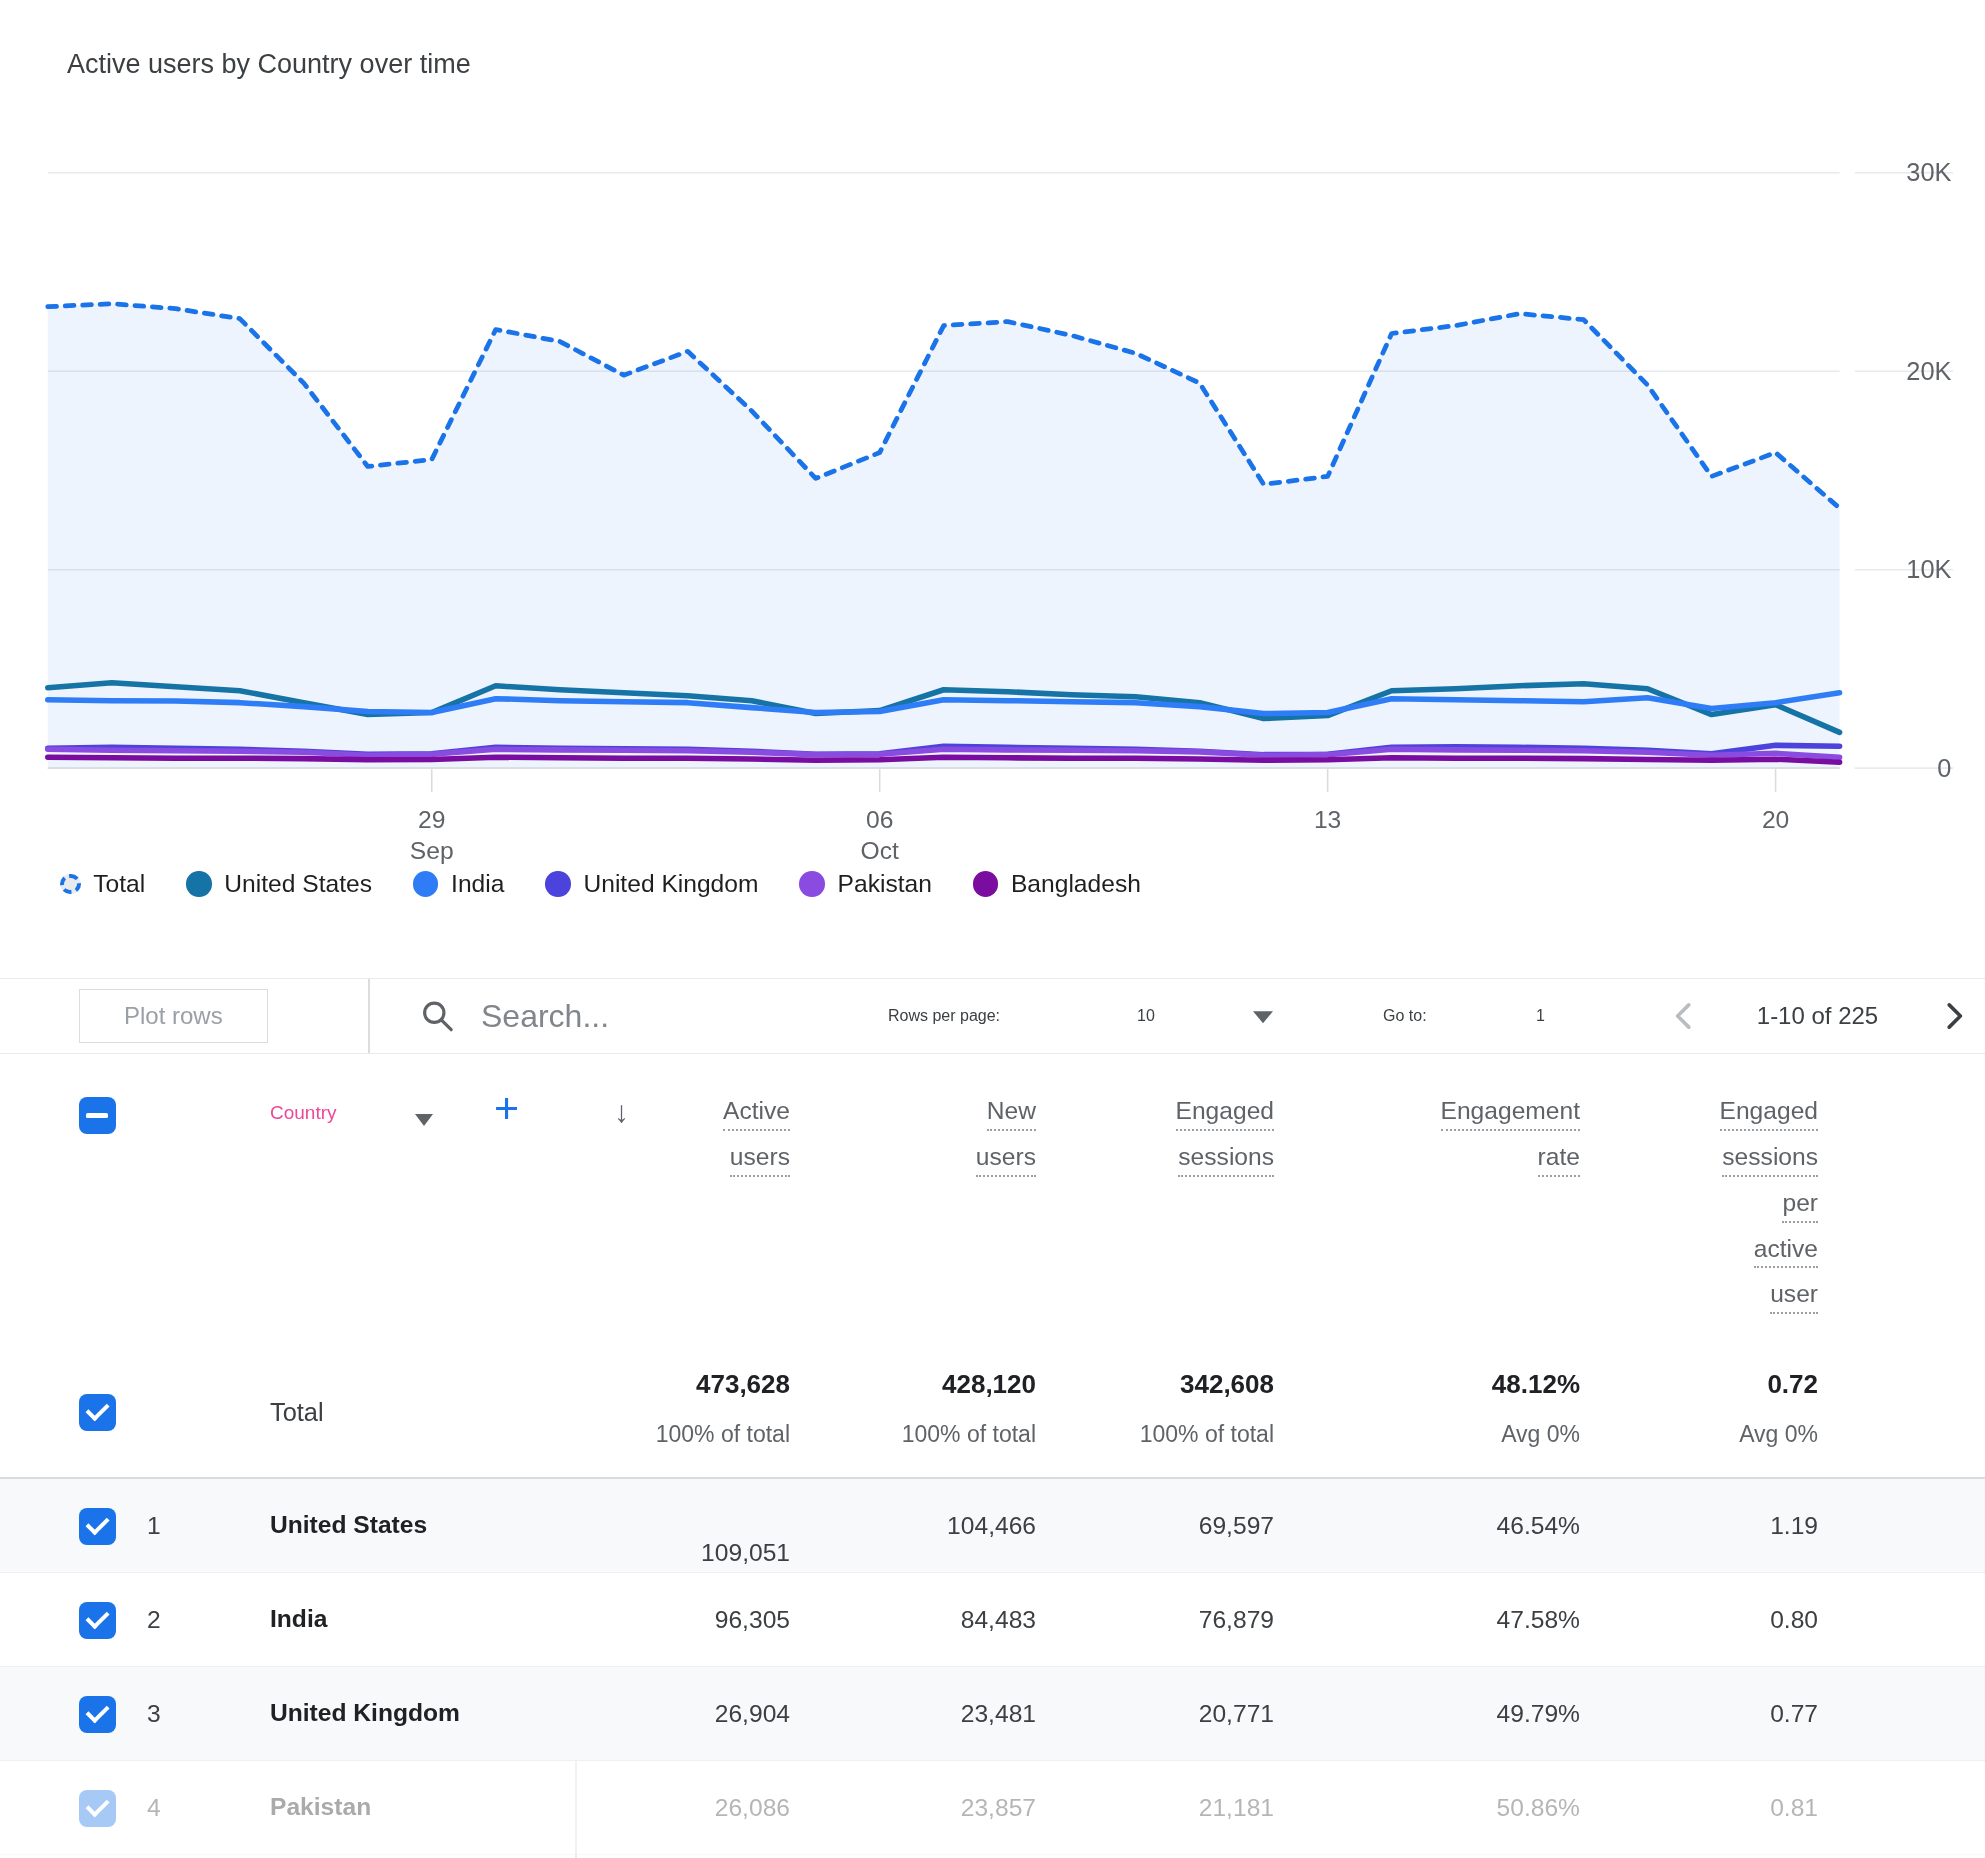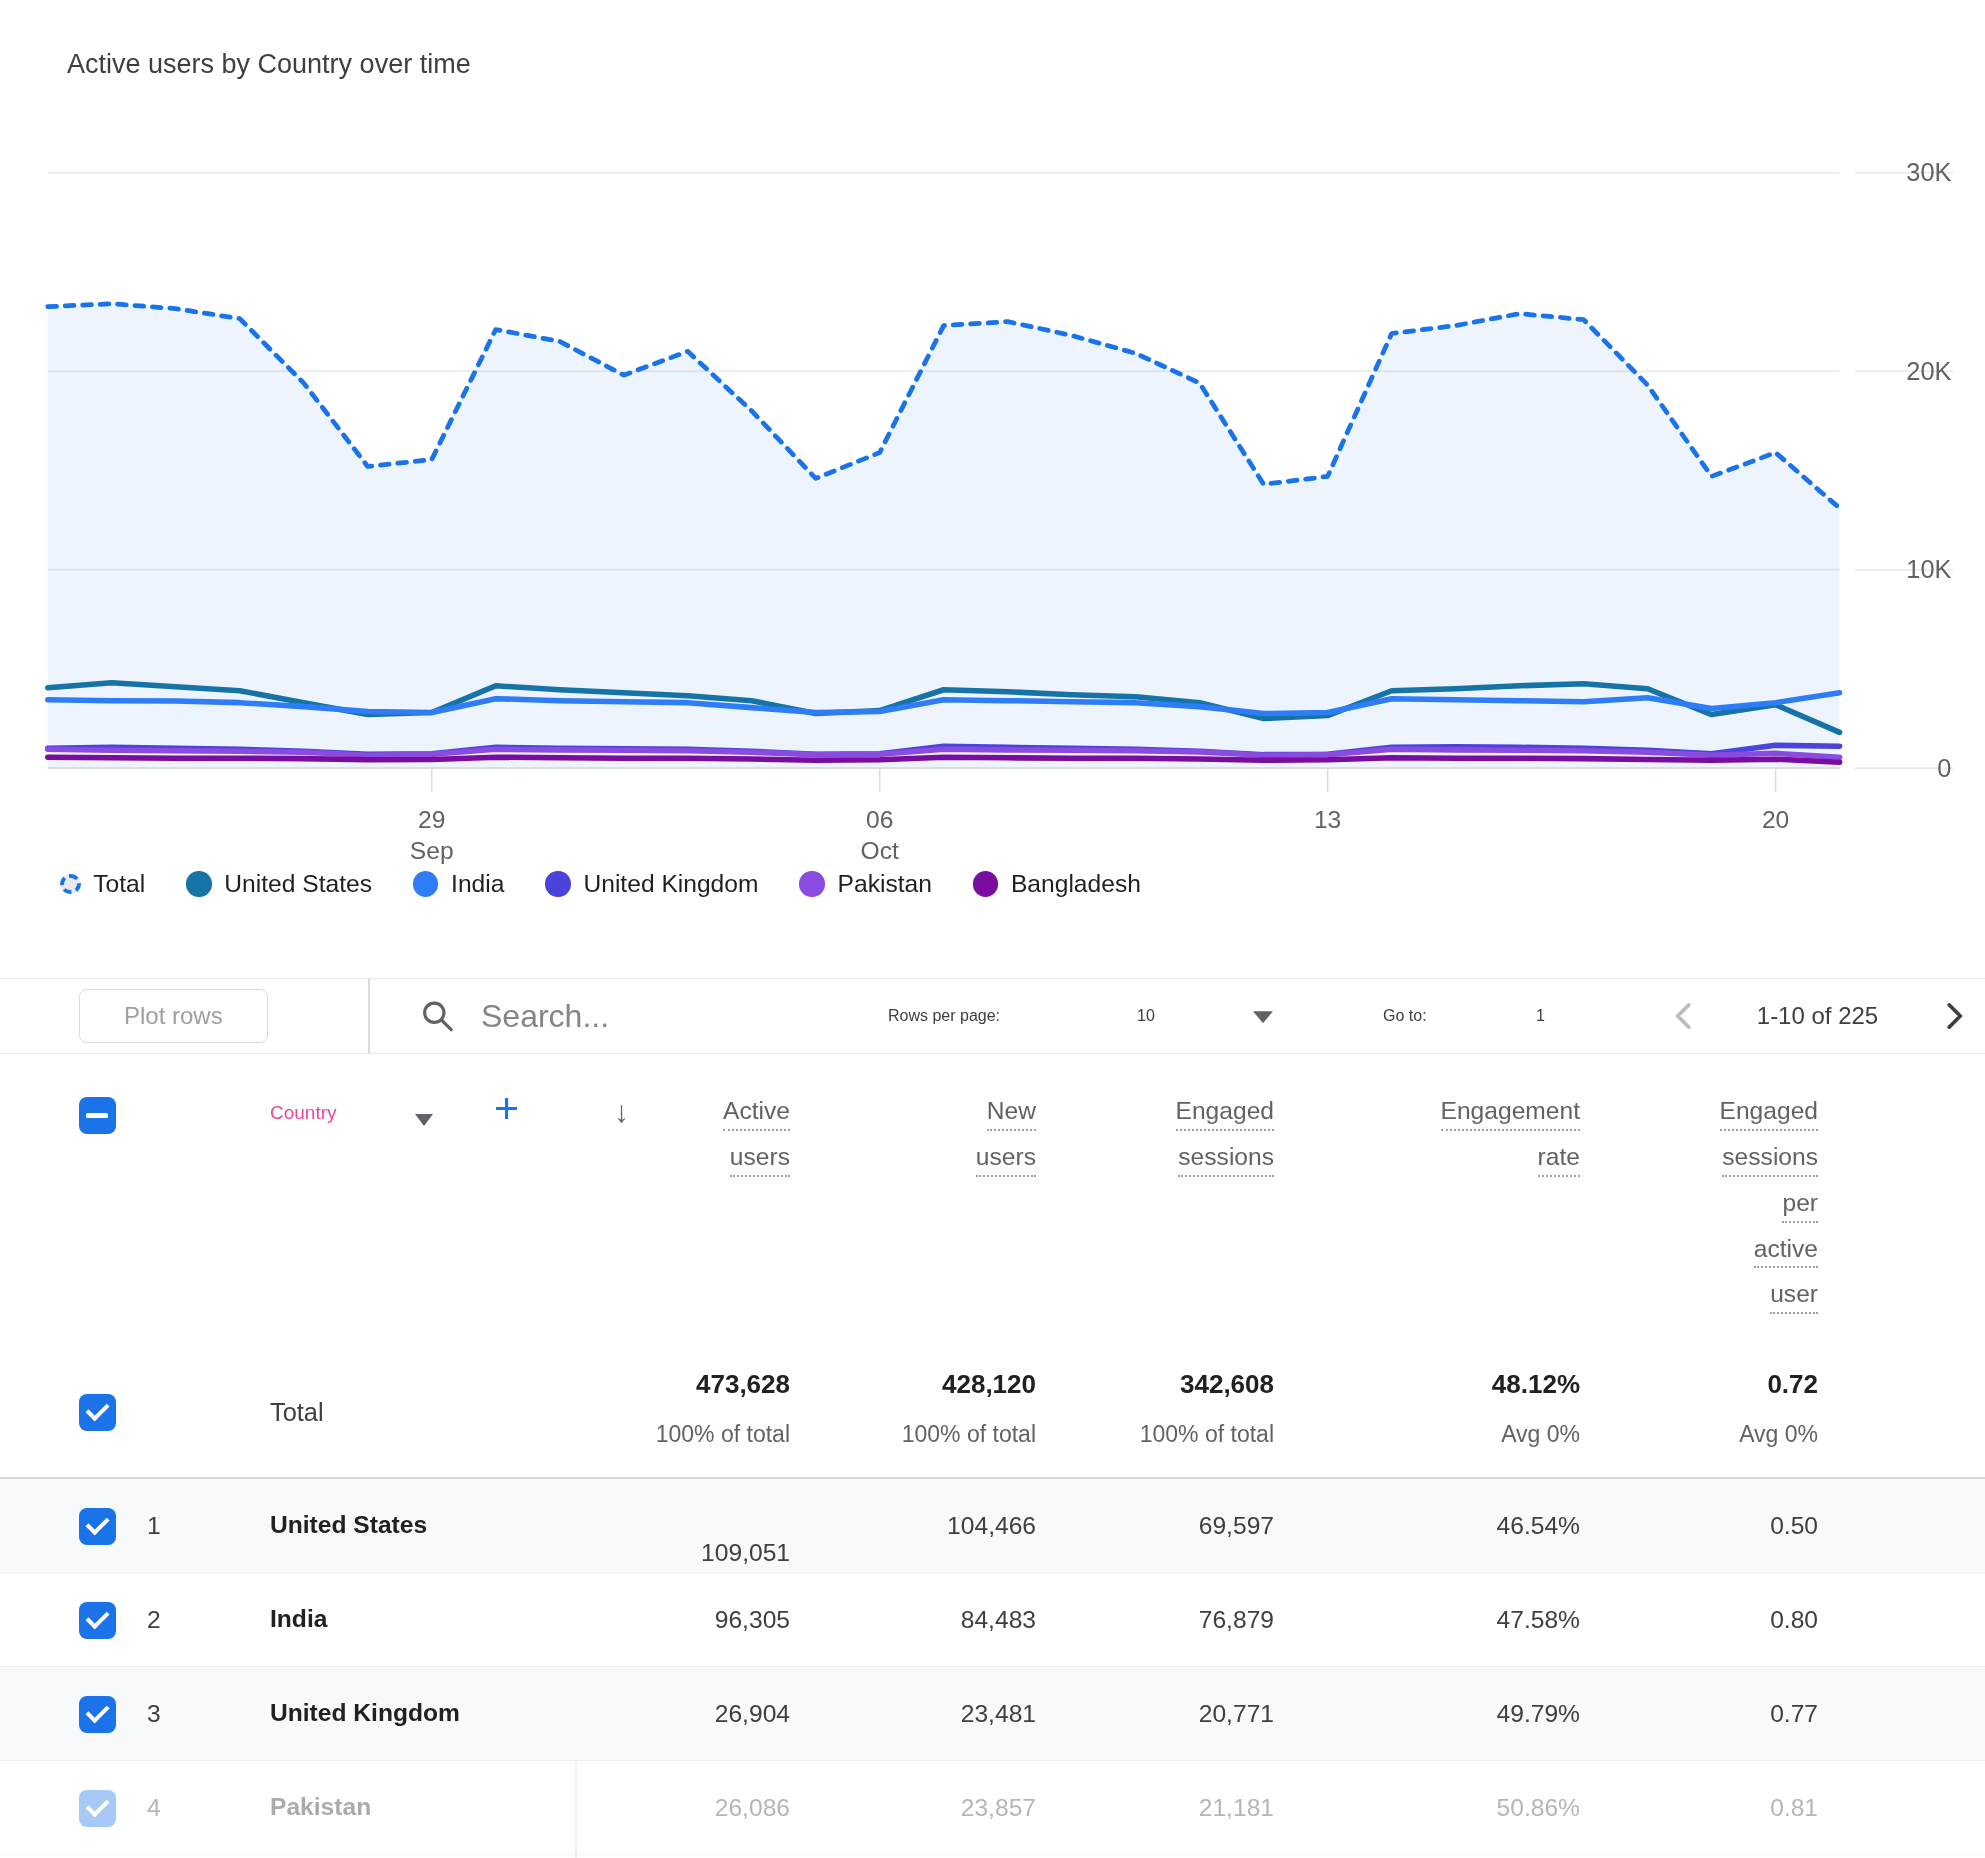--- a/index.html
+++ b/index.html
@@ -19,21 +19,21 @@
   .legend-item { display: flex; align-items: center; gap: 12.7px; }
   .legend-dot { width: 25.4px; height: 25.4px; border-radius: 50%; flex: 0 0 auto; }
   .legend-dot.dashed { width: 20.6px; height: 20.6px; background: #e8eaed; border: 4px dashed #1a73e8; }
   .legend-label { font-size: 24.6px; color: #1f1f1f; white-space: nowrap; }
 
   
   .toolbar { position: absolute; left: 0; top: 978px; width: 1985px; height: 76px;
              border-top: 1.6px solid #e8eaed; border-bottom: 1.6px solid #e8eaed; background: #fff; }
   .toolbar .vdiv { position: absolute; left: 368px; top: 0; bottom: 0; width: 1.6px; background: #dadce0; }
   .plot-rows-btn { position: absolute; left: 79px; top: 50%; transform: translateY(-50%);
-                   border: 1.6px solid #dadce0; border-radius: 8px; background: #fff; color: #9aa0a6;
+                   border: 1.6px solid #dadce0; border-radius: 0; background: #fff; color: #9aa0a6;
                    font-family: "Liberation Sans", sans-serif; font-size: 24px; padding: 12px 44px; cursor: pointer; }
   .search-icon { position: absolute; left: 419px; top: 50%; transform: translateY(-50%); }
   .search-input { position: absolute; left: 481px; top: 50%; transform: translateY(-50%); width: 349px;
                   border: none; outline: none; font-family: "Liberation Sans", sans-serif;
                   font-size: 32px; color: #ef4444; background: transparent; }
   .search-input::placeholder { color: #80868b; }
   .tb-text { position: absolute; top: 50%; transform: translateY(-50%); font-size: 16px; color: #3c4043; white-space: nowrap; }
   .caret-down { position: absolute; top: 50%; transform: translateY(-40%); width: 0; height: 0;
                 border-left: 10.3px solid transparent; border-right: 10.3px solid transparent;
                 border-top: 12.7px solid #5f6368; cursor: pointer; }
@@ -219,21 +219,21 @@
 
   <div id="rows">
       <div class="trow zebra">
         <span class="cb checked"></span>
         <span class="rank">1</span>
         <span class="cname">United States</span>
         <span class="rval" style="right: 1195px; margin-top: 27px;">109,051</span>
         <span class="rval" style="right: 949px;">104,466</span>
         <span class="rval" style="right: 711px;">69,597</span>
         <span class="rval" style="right: 405px;">46.54%</span>
-        <span class="rval" style="right: 167px;">0.50</span>
+        <span class="rval" style="right: 167px;">1.19</span>
       </div>
       <div class="trow">
         <span class="cb checked"></span>
         <span class="rank">2</span>
         <span class="cname">India</span>
         <span class="rval" style="right: 1195px;">96,305</span>
         <span class="rval" style="right: 949px;">84,483</span>
         <span class="rval" style="right: 711px;">76,879</span>
         <span class="rval" style="right: 405px;">47.58%</span>
         <span class="rval" style="right: 167px;">0.80</span>

